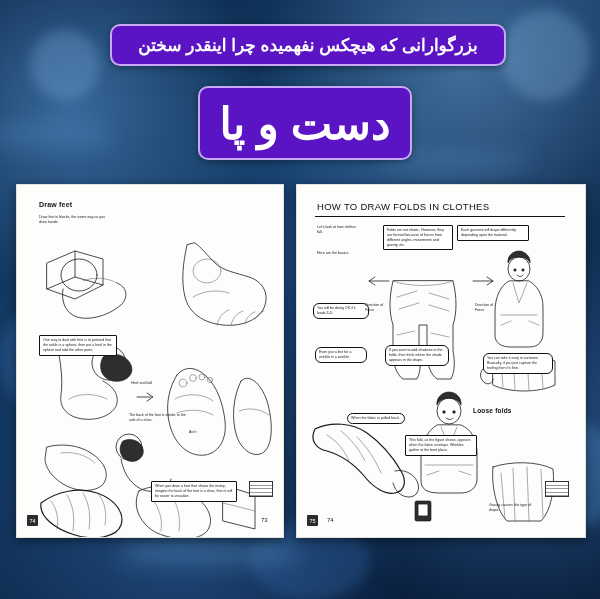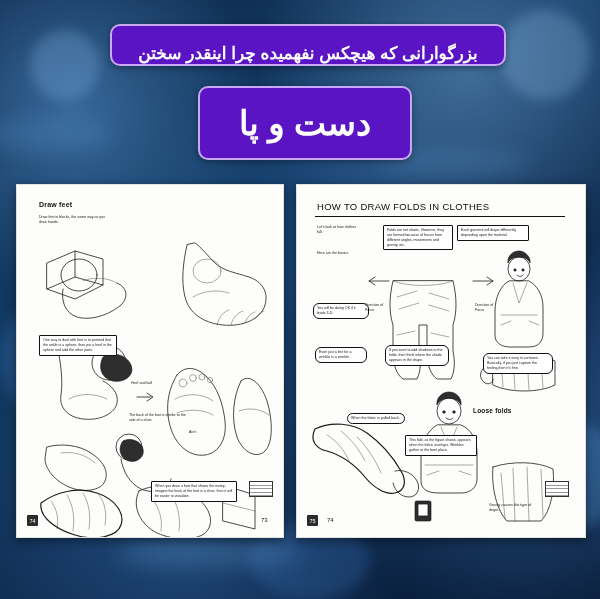--- a/index.html
+++ b/index.html
@@ -54,28 +54,27 @@
     box-shadow: 0 2px 6px rgba(0,0,0,0.35);
   }
   #banner-top {
     left: 110px;
     top: 24px;
     width: 392px;
     height: 38px;
     font-size: 17px;
     font-weight: bold;
     letter-spacing: 0px;
-    align-items: flex-end;
   }
   #banner-sub {
     left: 198px;
     top: 86px;
     width: 210px;
     height: 70px;
-    font-size: 34px;
+    font-size: 44px;
     font-weight: bold;
   }
 
   
   .sheet {
     position: absolute;
     background: #fdfdfb;
     border: 1px solid #e2e2dc;
     box-shadow: 0 3px 10px rgba(0,0,0,0.45);
     overflow: hidden;

